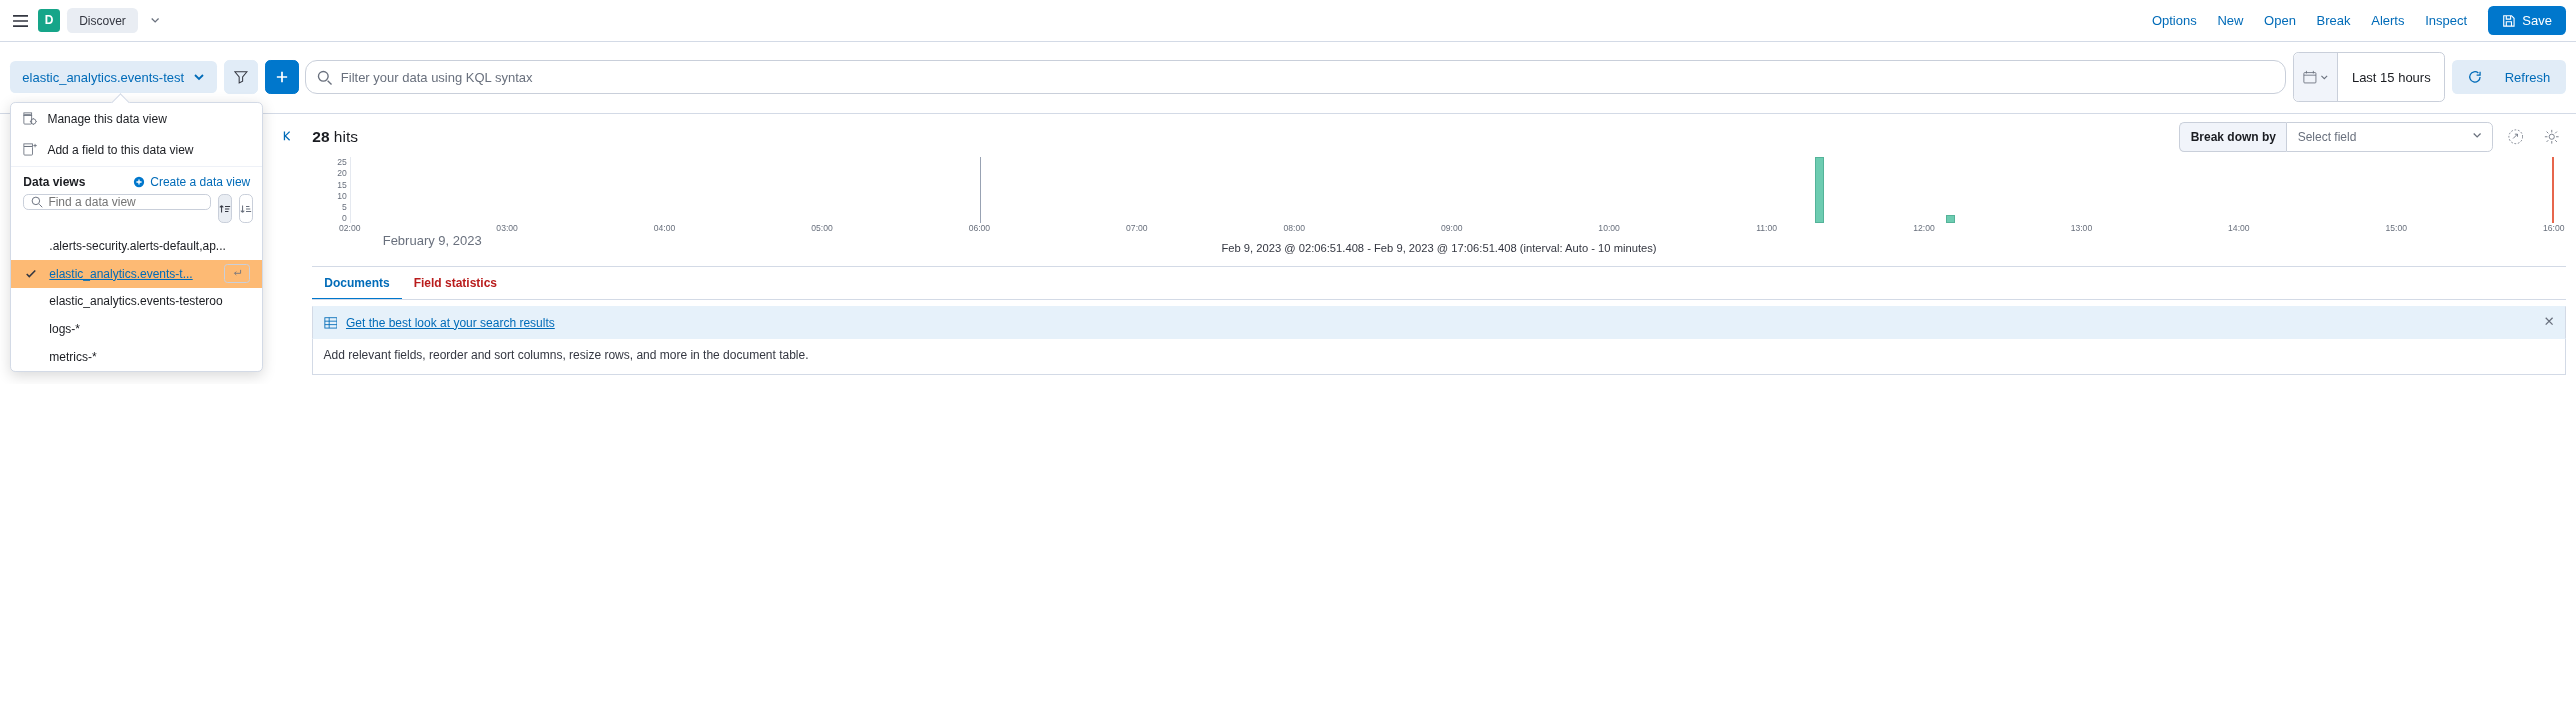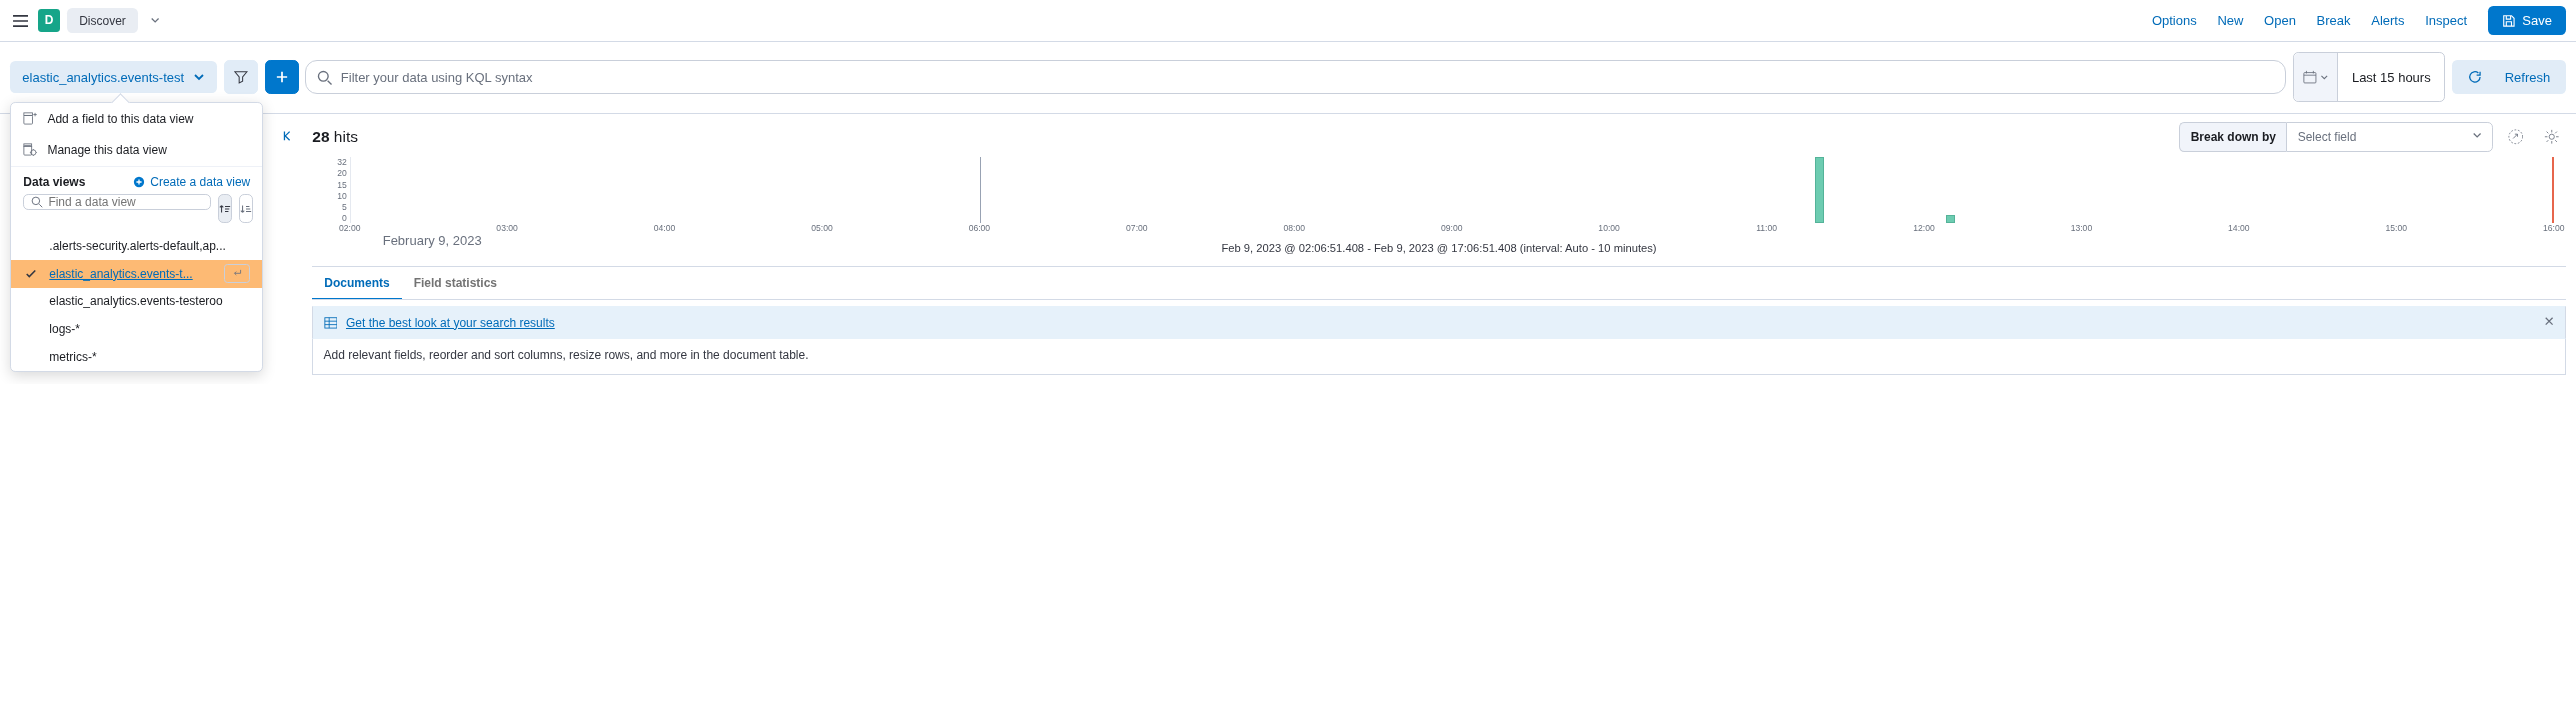--- a/index.html
+++ b/index.html
@@ -63,21 +63,21 @@
 .plot { position:absolute; left:34px; right:8.6px; top:0; bottom:12px; border-left:0.9px solid #e5e9f0;}
 .divider-line { position:absolute; top:0; bottom:0; width:0.9px; background:#98a2b3; }
 .red-line { position:absolute; top:0; bottom:0; width:1.7px; background:#e7664c; right:0;}
 .bar { position:absolute; bottom:0; width:8.6px; background:#6dccb1; border:0.9px solid #54b399; }
 .x-axis { position:absolute; left:34px; right:8.6px; bottom:0; height:12px; }
 .x-tick { position:absolute; font-size:8.6px; color:#69707d; transform:translateX(-50%); }
 .x-date { position:absolute; font-size:13px; color:#69707d; left:0; top:10.3px;padding-left:33px; }
 .interval { text-align:center; font-size:11.2px; color:#343741; margin:6.9px 0 12px; }
 
 .tabs { border-top:0.9px solid #d3dae6; border-bottom:0.9px solid #d3dae6; display:flex; }
-.tab { padding:8.6px 12px; font-size:12px; font-weight:600; color:#737373; cursor:pointer; }
+.tab { padding:8.6px 12px; font-size:12px; font-weight:600; color:#b91c1c; cursor:pointer; }
 .tab.active { color:#006bb8; border-bottom:1.7px solid #07c; }
 .callout { background:#e6f1fa; border:0.9px solid #e6f1fa; border-left:0.9px solid #d3dae6; border-right:0.9px solid #d3dae6; padding:8.6px 10.3px; display:flex; gap:8.6px;margin-top:6px; }
 .callout-title { color:#006bb8; font-size:12px; text-decoration:underline; }
 .callout-close { margin-left:auto; color:#69707d; cursor:pointer; }
 .callout-body { padding:8.6px 10.3px 12px; font-size:12px; color:#343741; border:0.9px solid #d3dae6; border-top:none;}
 
 svg { display:block; }
 </style>
 </head>
 <body>
@@ -118,34 +118,34 @@
     <button class="dv-selector">
       <span>elastic_analytics.events-test</span>
       <svg width="12" height="12" viewBox="0 0 12 12">
           <path d="M2 4l4 4 4-4" stroke="#006bb8" stroke-width="1.8" fill="none"></path>
         </svg>
     </button>
 
     <div class="popover">
       <div class="popover-item">
         <svg width="13.8" height="13.8" viewBox="0 0 16 16">
-            <rect x="1" y="4" width="10" height="10" rx="1" fill="none" stroke="#69707d"></rect>
-            <rect x="1" y="1" width="10" height="3" fill="none" stroke="#69707d"></rect>
-            <path d="M12 3h4M14 1v4" stroke="#69707d"></path>
-          </svg>
-        <span>Add a field to this data view</span>
-      </div>
-      <div class="popover-item">
-        <svg width="13.8" height="13.8" viewBox="0 0 16 16">
             <rect x="1" y="3" width="9" height="11" rx="1" fill="none" stroke="#69707d"></rect>
             <rect x="1" y="1" width="9" height="3" fill="none" stroke="#69707d"></rect>
             <circle cx="12" cy="11" r="3" fill="none" stroke="#69707d"></circle>
             <path d="M12 8v-1M12 15v-1M9 11h-1M16 11h-1" stroke="#69707d"></path>
           </svg>
         <span>Manage this data view</span>
+      </div>
+      <div class="popover-item">
+        <svg width="13.8" height="13.8" viewBox="0 0 16 16">
+            <rect x="1" y="4" width="10" height="10" rx="1" fill="none" stroke="#69707d"></rect>
+            <rect x="1" y="1" width="10" height="3" fill="none" stroke="#69707d"></rect>
+            <path d="M12 3h4M14 1v4" stroke="#69707d"></path>
+          </svg>
+        <span>Add a field to this data view</span>
       </div>
       <div class="popover-sep"></div>
       <div class="popover-header">
         <span class="title">Data views</span>
         <span class="create-link">
           <svg width="12" height="12" viewBox="0 0 14 14">
               <circle cx="7" cy="7" r="6" fill="#07c"></circle>
               <path d="M7 4v6M4 7h6" stroke="#fff" stroke-width="1.5"></path>
             </svg>
           <span>Create a data view</span>
@@ -274,21 +274,21 @@
           <svg width="15.5" height="15.5" viewBox="0 0 18 18">
               <circle cx="9" cy="9" r="3" fill="none" stroke="#69707d"></circle>
               <path d="M9 1v3M9 14v3M1 9h3M14 9h3M3 3l2 2M13 13l2 2M3 15l2-2M13 5l2-2" stroke="#69707d"></path>
             </svg>
         </div>
       </div>
     </div>
 
     <div class="chart-area">
       <div class="y-axis" id="y-axis">
-          <span>32</span>
+          <span>25</span>
           <span>20</span>
           <span>15</span>
           <span>10</span>
           <span>5</span>
           <span>0</span>
         </div>
       <div class="plot" id="plot">
           <div class="divider-line" style="left: 28.5714%;"></div>
           <div class="red-line"></div>
           <div class="bar" style="left: calc(66.6667% - 4.3px); height: 100%;"></div>

